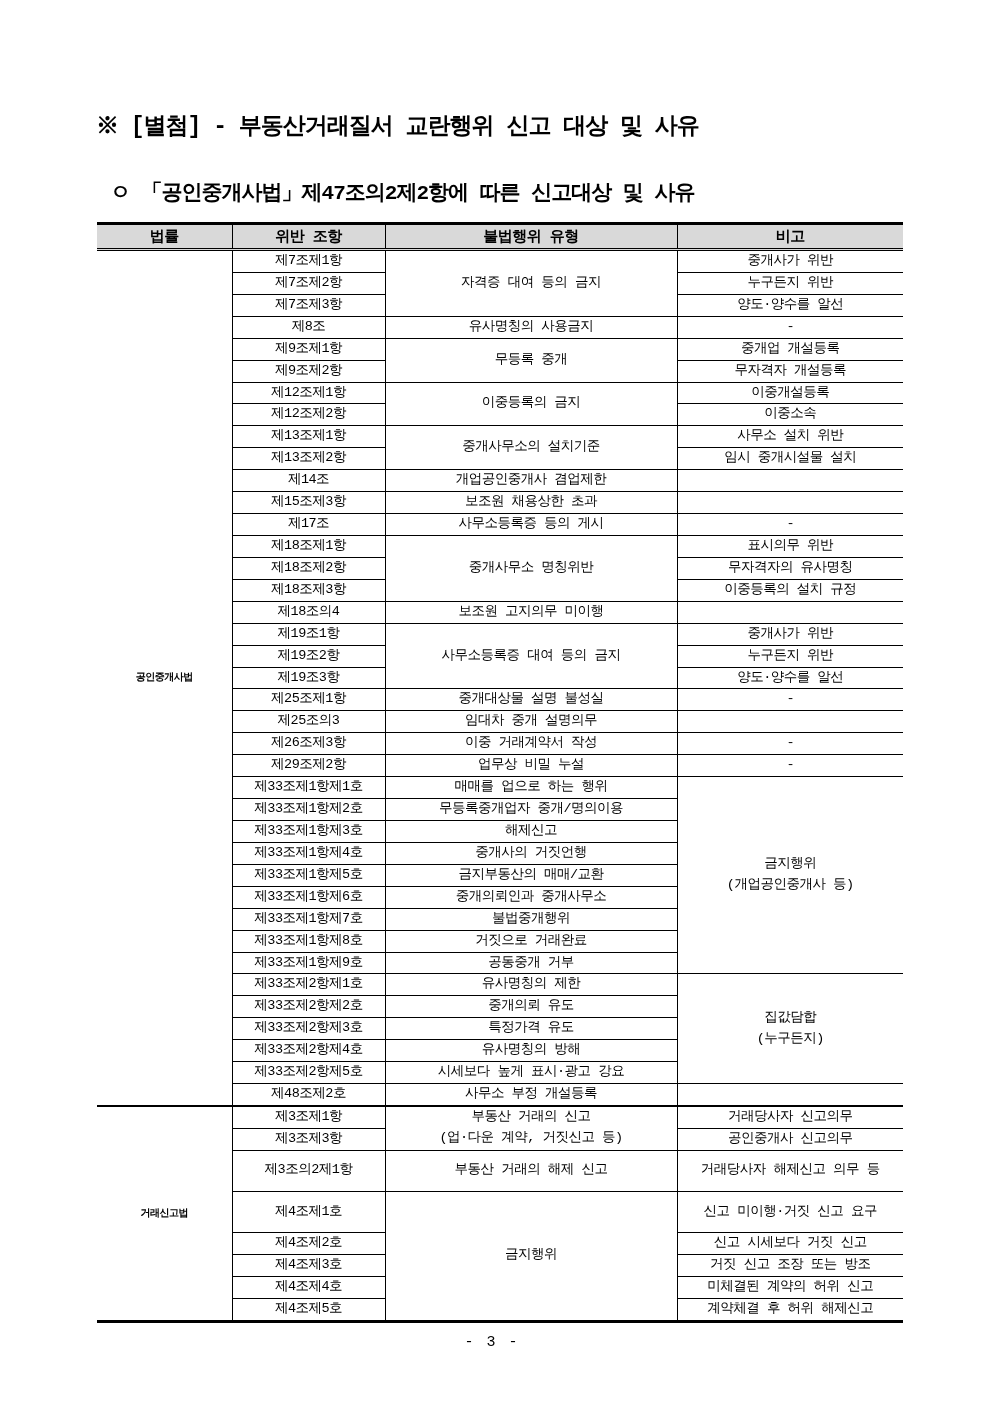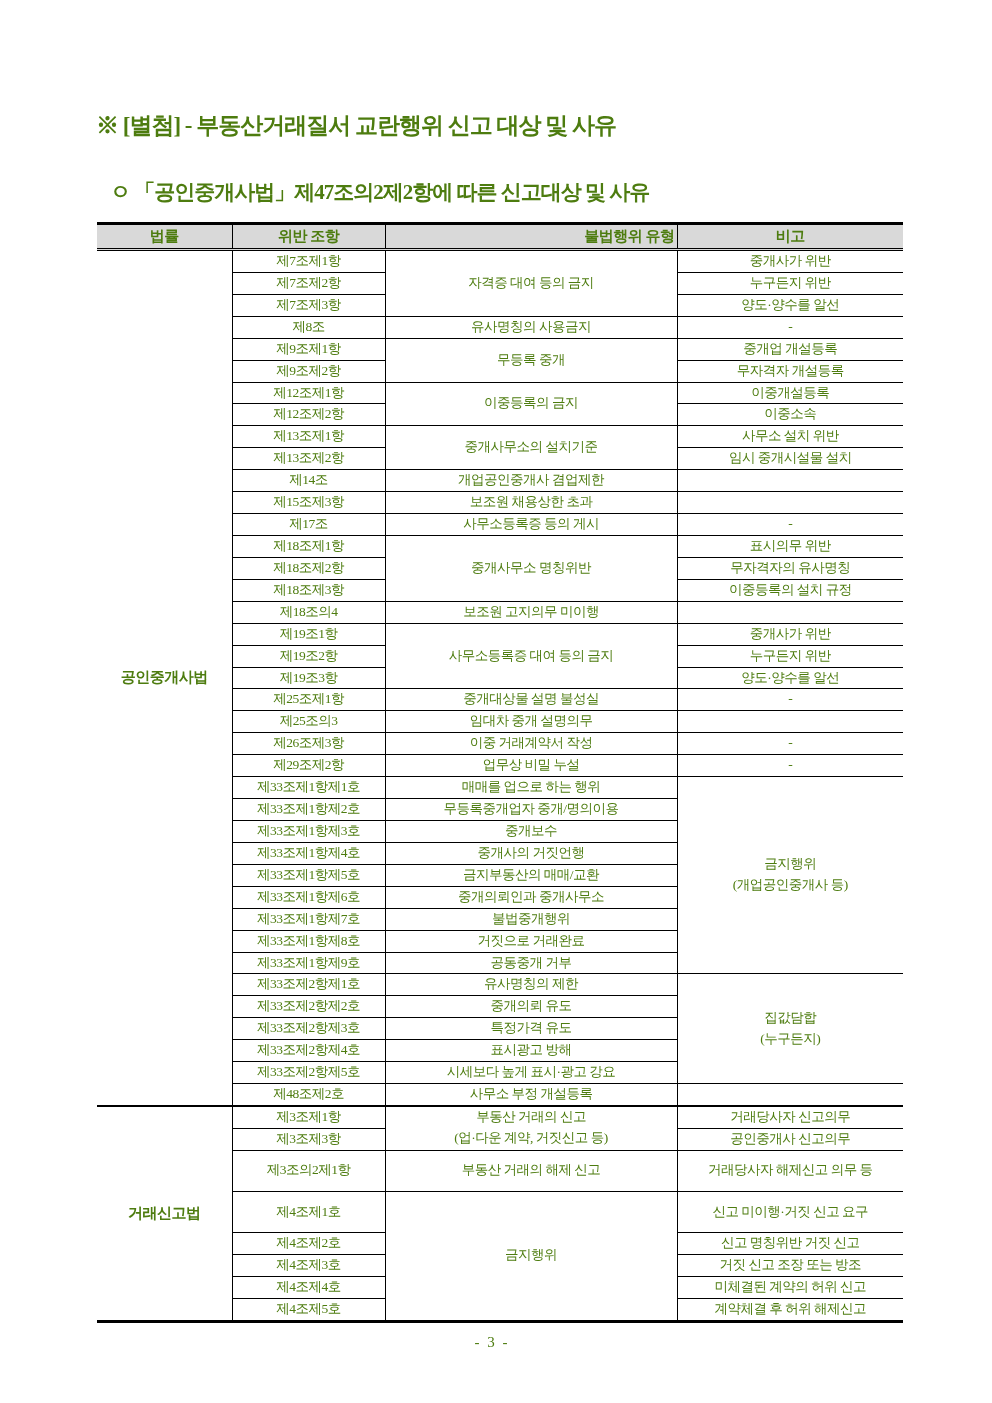--- a/index.html
+++ b/index.html
@@ -1,22 +1,22 @@
 <!DOCTYPE html>
 <html><head>
 <meta charset="utf-8">
 <style>
   html, body { margin: 0; padding: 0; background: #ffffff; }
   .page {
     position: relative;
     width: 984px;
     height: 1403px;
     background: #ffffff;
-    font-family: Liberation Serif, serif;
-    color: #4d7c0f;
+    font-family: Liberation Mono, monospace;
+    color: #000000;
     overflow: hidden;
   }
   .title {
     position: absolute;
     left: 96px;
     top: 110px;
     font-size: 23px;
     font-weight: bold;
     letter-spacing: -1px;
     white-space: nowrap;
@@ -64,21 +64,21 @@
     line-height: 1.55;
     white-space: pre-line;
     word-break: keep-all;
     overflow: hidden;
   }
   .law-table tbody tr { height: 20.6px; }
   .law-table tbody tr.tall { height: 41.2px; }
   .law-table td.col-law {
     border-left: none;
     font-weight: bold;
-    font-size: 15px;
+    font-size: 10px;
   }
   .law-table td.col-remark { border-right: none; }
   .law-table tr.section-start td { border-top: 2px solid #000; }
   .page-number {
     position: absolute;
     left: 0;
     top: 1334px;
     width: 100%;
     text-align: center;
     font-size: 15px;
@@ -98,21 +98,21 @@
     <colgroup>
       <col style="width:135px">
       <col style="width:153px">
       <col style="width:292px">
       <col style="width:226px">
     </colgroup>
     <thead>
       <tr>
         <th style="background: rgb(217, 217, 217);">법률</th>
         <th style="background: rgb(217, 217, 217);">위반 조항</th>
-        <th style="background: rgb(217, 217, 217); text-align: right;">불법행위 유형</th>
+        <th style="background: rgb(217, 217, 217);">불법행위 유형</th>
         <th style="background: rgb(217, 217, 217);">비고</th>
       </tr>
     </thead>
     <tbody>
         <tr>
           <td class="col-law" rowspan="39">공인중개사법</td>
           <td class="col-clause">제7조제1항</td>
           <td class="col-type" rowspan="3">자격증 대여 등의 금지</td>
           <td class="col-remark" rowspan="1">중개사가 위반</td>
         </tr>
@@ -227,21 +227,21 @@
           <td class="col-type" rowspan="1">매매를 업으로 하는 행위</td>
           <td class="col-remark" rowspan="9">금지행위
 (개업공인중개사 등)</td>
         </tr>
         <tr>
           <td class="col-clause">제33조제1항제2호</td>
           <td class="col-type" rowspan="1">무등록중개업자 중개/명의이용</td>
         </tr>
         <tr>
           <td class="col-clause">제33조제1항제3호</td>
-          <td class="col-type" rowspan="1">중개보수</td>
+          <td class="col-type" rowspan="1">해제신고</td>
         </tr>
         <tr>
           <td class="col-clause">제33조제1항제4호</td>
           <td class="col-type" rowspan="1">중개사의 거짓언행</td>
         </tr>
         <tr>
           <td class="col-clause">제33조제1항제5호</td>
           <td class="col-type" rowspan="1">금지부동산의 매매/교환</td>
         </tr>
         <tr>
@@ -269,21 +269,21 @@
         <tr>
           <td class="col-clause">제33조제2항제2호</td>
           <td class="col-type" rowspan="1">중개의뢰 유도</td>
         </tr>
         <tr>
           <td class="col-clause">제33조제2항제3호</td>
           <td class="col-type" rowspan="1">특정가격 유도</td>
         </tr>
         <tr>
           <td class="col-clause">제33조제2항제4호</td>
-          <td class="col-type" rowspan="1">표시광고 방해</td>
+          <td class="col-type" rowspan="1">유사명칭의 방해</td>
         </tr>
         <tr>
           <td class="col-clause">제33조제2항제5호</td>
           <td class="col-type" rowspan="1">시세보다 높게 표시·광고 강요</td>
         </tr>
         <tr>
           <td class="col-clause">제48조제2호</td>
           <td class="col-type" rowspan="1">사무소 부정 개설등록</td>
           <td class="col-remark" rowspan="1"></td>
         </tr>
@@ -303,21 +303,21 @@
           <td class="col-type" rowspan="1">부동산 거래의 해제 신고</td>
           <td class="col-remark" rowspan="1">거래당사자 해제신고 의무 등</td>
         </tr>
         <tr class="tall">
           <td class="col-clause">제4조제1호</td>
           <td class="col-type" rowspan="5">금지행위</td>
           <td class="col-remark" rowspan="1">신고 미이행·거짓 신고 요구</td>
         </tr>
         <tr>
           <td class="col-clause">제4조제2호</td>
-          <td class="col-remark" rowspan="1">신고 명칭위반 거짓 신고</td>
+          <td class="col-remark" rowspan="1">신고 시세보다 거짓 신고</td>
         </tr>
         <tr>
           <td class="col-clause">제4조제3호</td>
           <td class="col-remark" rowspan="1">거짓 신고 조장 또는 방조</td>
         </tr>
         <tr>
           <td class="col-clause">제4조제4호</td>
           <td class="col-remark" rowspan="1">미체결된 계약의 허위 신고</td>
         </tr>
         <tr>

